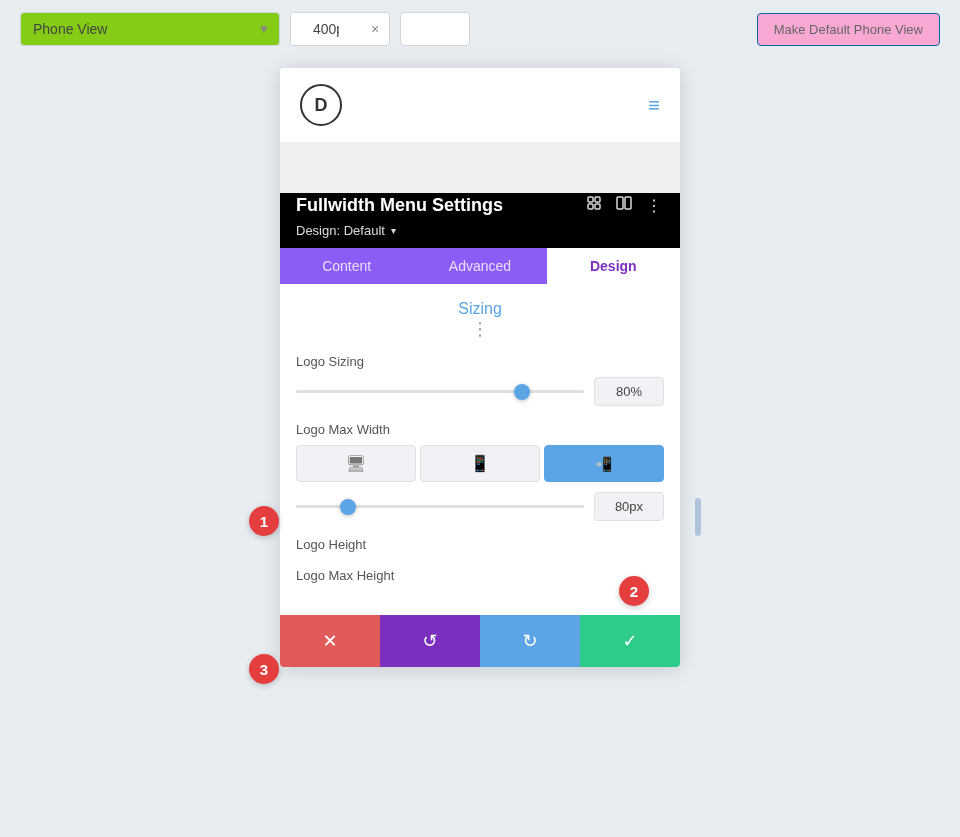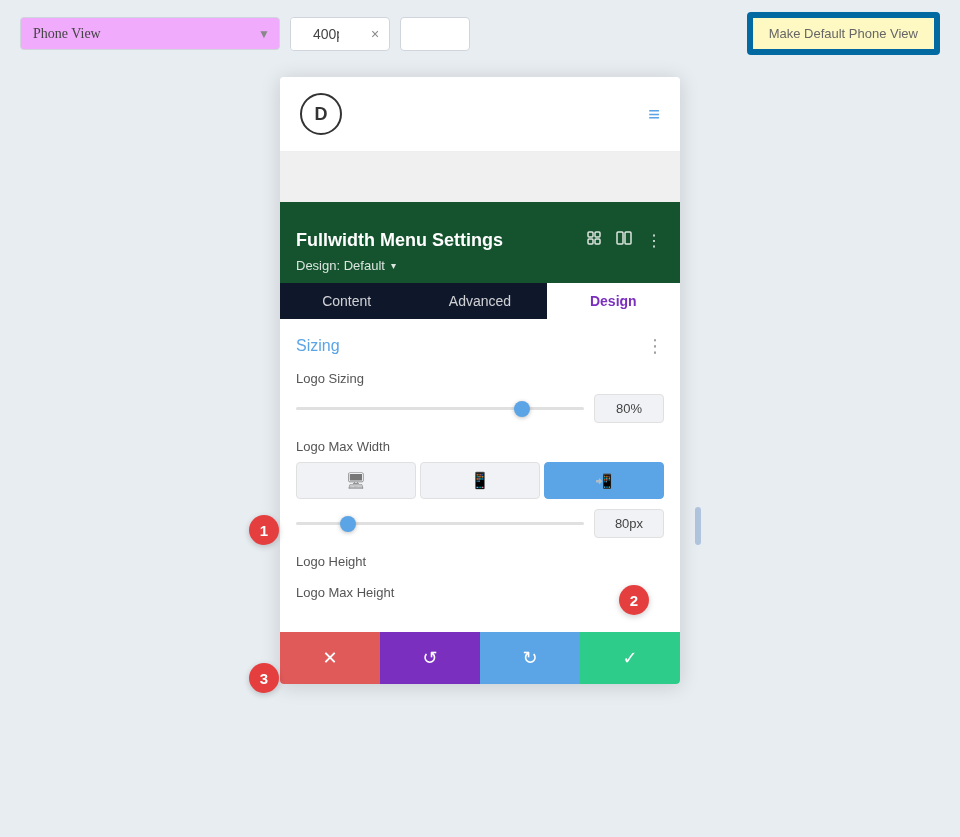--- a/index.html
+++ b/index.html
@@ -20,29 +20,28 @@
       gap: 10px;
       background: #e8edf2;
     }
 
     .view-select-wrapper {
       position: relative;
     }
 
     .view-select {
       appearance: none;
-      background: #f0abfc;
+      background: #84cc16;
       border: 1px solid #d0d5dd;
       border-radius: 4px;
       padding: 8px 36px 8px 12px;
       font-size: 14px;
       color: #444;
       width: 260px;
       cursor: pointer;
-      font-family: Liberation Serif, serif;
     }
 
     .view-select-arrow {
       position: absolute;
       right: 10px;
       top: 50%;
       transform: translateY(-50%);
       pointer-events: none;
       color: #888;
       font-size: 12px;
@@ -80,22 +79,22 @@
       border: 1px solid #d0d5dd;
       border-radius: 4px;
       padding: 8px 10px;
       font-size: 14px;
       color: #444;
       width: 70px;
       outline: none;
     }
 
     .make-default-btn {
-      background: #fef9c3;
-      border: 6px solid #0369a1;
+      background: #f9a8d4;
+      border: 1px solid #0369a1;
       border-radius: 4px;
       padding: 8px 16px;
       font-size: 13px;
       color: #666;
       cursor: pointer;
       margin-left: auto;
       white-space: nowrap;
     }
 
     
@@ -149,22 +148,22 @@
       background: #f0f0f0;
       height: 50px;
     }
 
     
     .settings-panel {
       background: #fff;
     }
 
     .settings-header {
-      background: #14532d;
-      padding: 26px 16px 10px;
+      background: #000000;
+      padding: 0 16px 10px;
     }
 
     .settings-title-row {
       display: flex;
       align-items: center;
       justify-content: space-between;
       margin-bottom: 6px;
     }
 
     .settings-title {
@@ -197,21 +196,21 @@
     }
 
     .preset-arrow {
       font-size: 10px;
       margin-left: 2px;
     }
 
     
     .settings-tabs {
       display: flex;
-      background: #0f172a;
+      background: #8b5cf6;
     }
 
     .settings-tab {
       flex: 1;
       padding: 10px 8px;
       text-align: center;
       font-size: 14px;
       color: rgba(255,255,255,0.8);
       cursor: pointer;
       border: none;
@@ -230,20 +229,21 @@
       background: #fff;
       position: relative;
     }
 
     
     .section-header {
       display: flex;
       align-items: center;
       justify-content: space-between;
       margin-bottom: 14px;
+      flex-direction: column;
     }
 
     .section-title {
       color: #5ba4e5;
       font-size: 16px;
       font-weight: 500;
     }
 
     .section-menu-btn {
       background: none;

